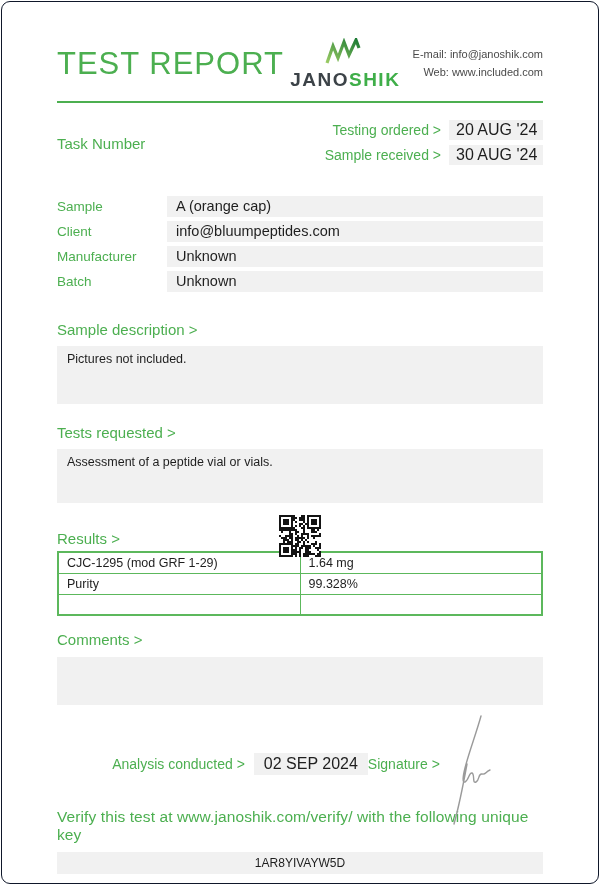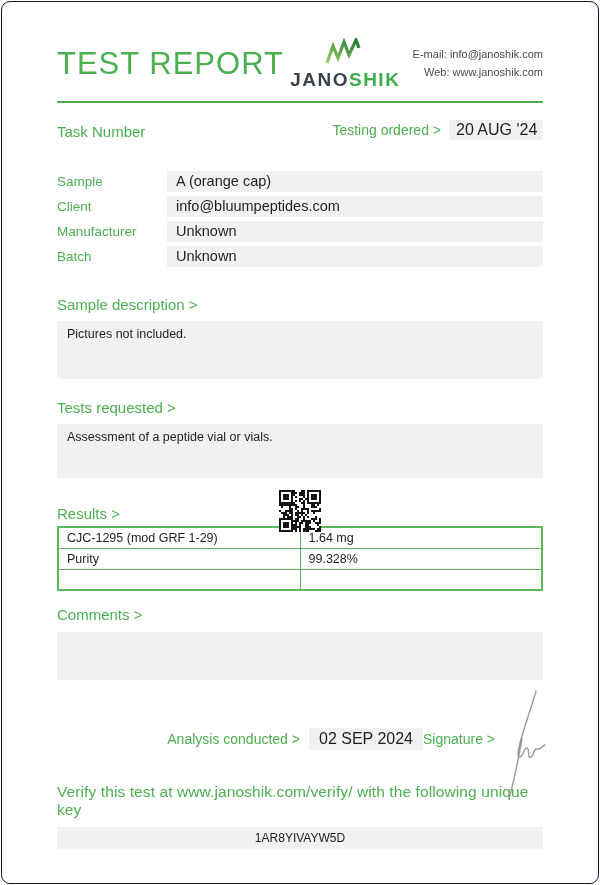--- a/index.html
+++ b/index.html
@@ -51,21 +51,21 @@
   .results-table td {
     border:1.5px solid #5cb85c; height:21px; padding:1px 8px;
     font-size:12.5px; vertical-align:middle;
   }
   .results-table { border:2px solid #5cb85c; }
   .results-table td.c1 { width:50%; }
   
   .comments-heading { margin-top:15px; }
   .comments-box { margin-top:9px; height:48px; }
   
-  .footer-row { display:flex; justify-content:flex-end; align-items:center; margin-top:48px; }
+  .footer-row { display:flex; justify-content:center; align-items:center; margin-top:48px; }
   .analysis { display:flex; align-items:center; gap:9px; }
   .analysis-box { background:#f1f1f1; padding:2px 10px; font-size:16px; white-space:nowrap; }
   .signature-wrap { position:relative; display:flex; align-items:center; gap:10px; padding-right:48px; }
   .signature-svg { position:absolute; right:-8px; top:-42px; }
   .verify-line { margin-top:33px; color:#4CAF50; font-size:15.5px; letter-spacing:0.1px; }
   .key-box { margin-top:8px; background:#f1f1f1; text-align:center; font-size:12px; padding:4px 0; }
 </style>
 </head>
 <body>
 
@@ -82,33 +82,37 @@
               <stop offset="1" stop-color="#1b7a34"></stop>
             </linearGradient>
           </defs>
           <path d="M3,25 L9,8 L14,20 L20,4 L25,17 L32,2 L35,10" fill="none" stroke="url(#lg)" stroke-width="3.2" stroke-linejoin="miter"></path>
         </svg>
       </span>
       <span class="logo-word" data-name="logo-wordmark"><span data-name="logo-jano">JANO</span><span class="shik" data-name="logo-shik">SHIK</span></span>
     </div>
     <div class="contact" data-name="contact-info">
       <div data-name="contact-email">E-mail: info@janoshik.com</div>
-      <div data-name="contact-web">Web: www.janoshik.com</div>
+      <div data-name="contact-web">Web: www.included.com</div>
     </div>
   </div>
   <hr class="rule" data-name="header-divider">
 
   <div class="meta" data-name="meta-section">
     <div class="meta-left" data-name="task-number-row">
       <span class="green-label task-label" data-name="task-number-label">Task Number</span>
     </div>
     <div class="meta-right" data-name="dates-block">
       <div class="meta-date-row" data-name="testing-ordered-row">
         <span class="green-label" data-name="testing-ordered-label">Testing ordered &gt;</span>
         <span class="date-box" data-name="testing-ordered-value">20 AUG '24</span>
+      </div>
+      <div class="meta-date-row" data-name="sample-received-row">
+        <span class="green-label" data-name="sample-received-label">Sample received &gt;</span>
+        <span class="date-box" data-name="sample-received-value">30 AUG '24</span>
       </div>
     </div>
   </div>
 
   <div class="info" data-name="info-section">
     <div class="info-row" data-name="info-row-sample">
       <span class="info-label" data-name="sample-label">Sample</span>
       <span class="info-value" data-name="sample-value">A (orange cap)</span>
     </div>
     <div class="info-row" data-name="info-row-client">

